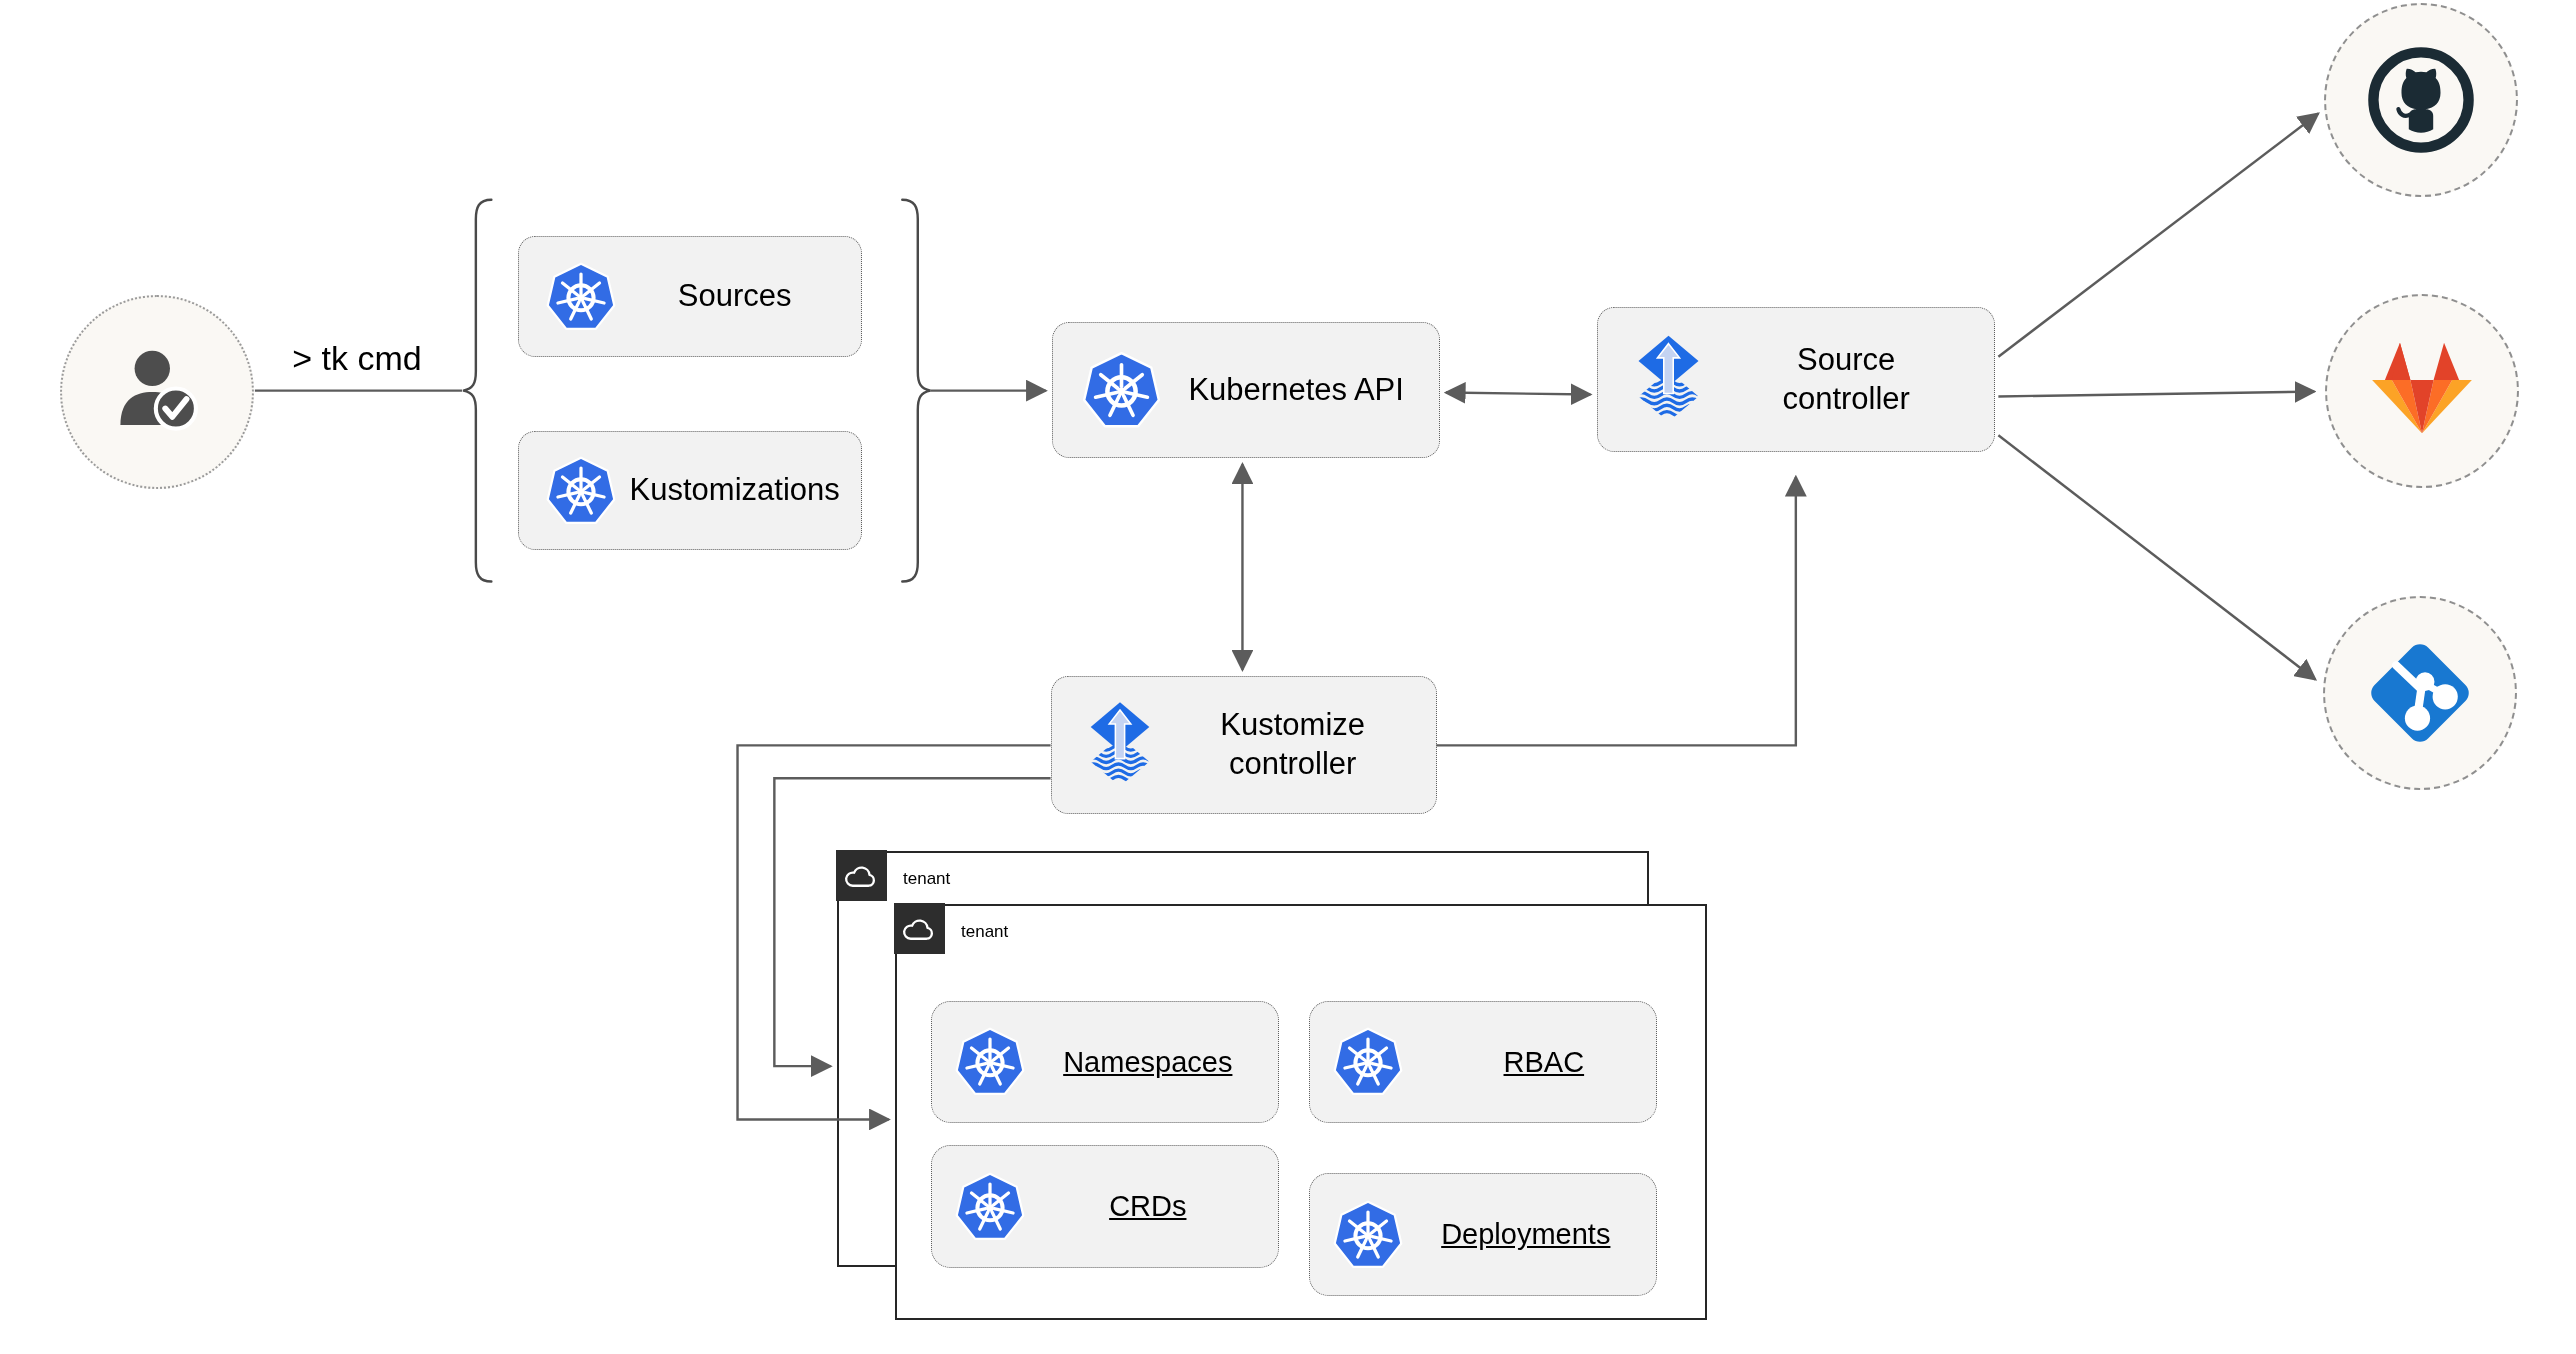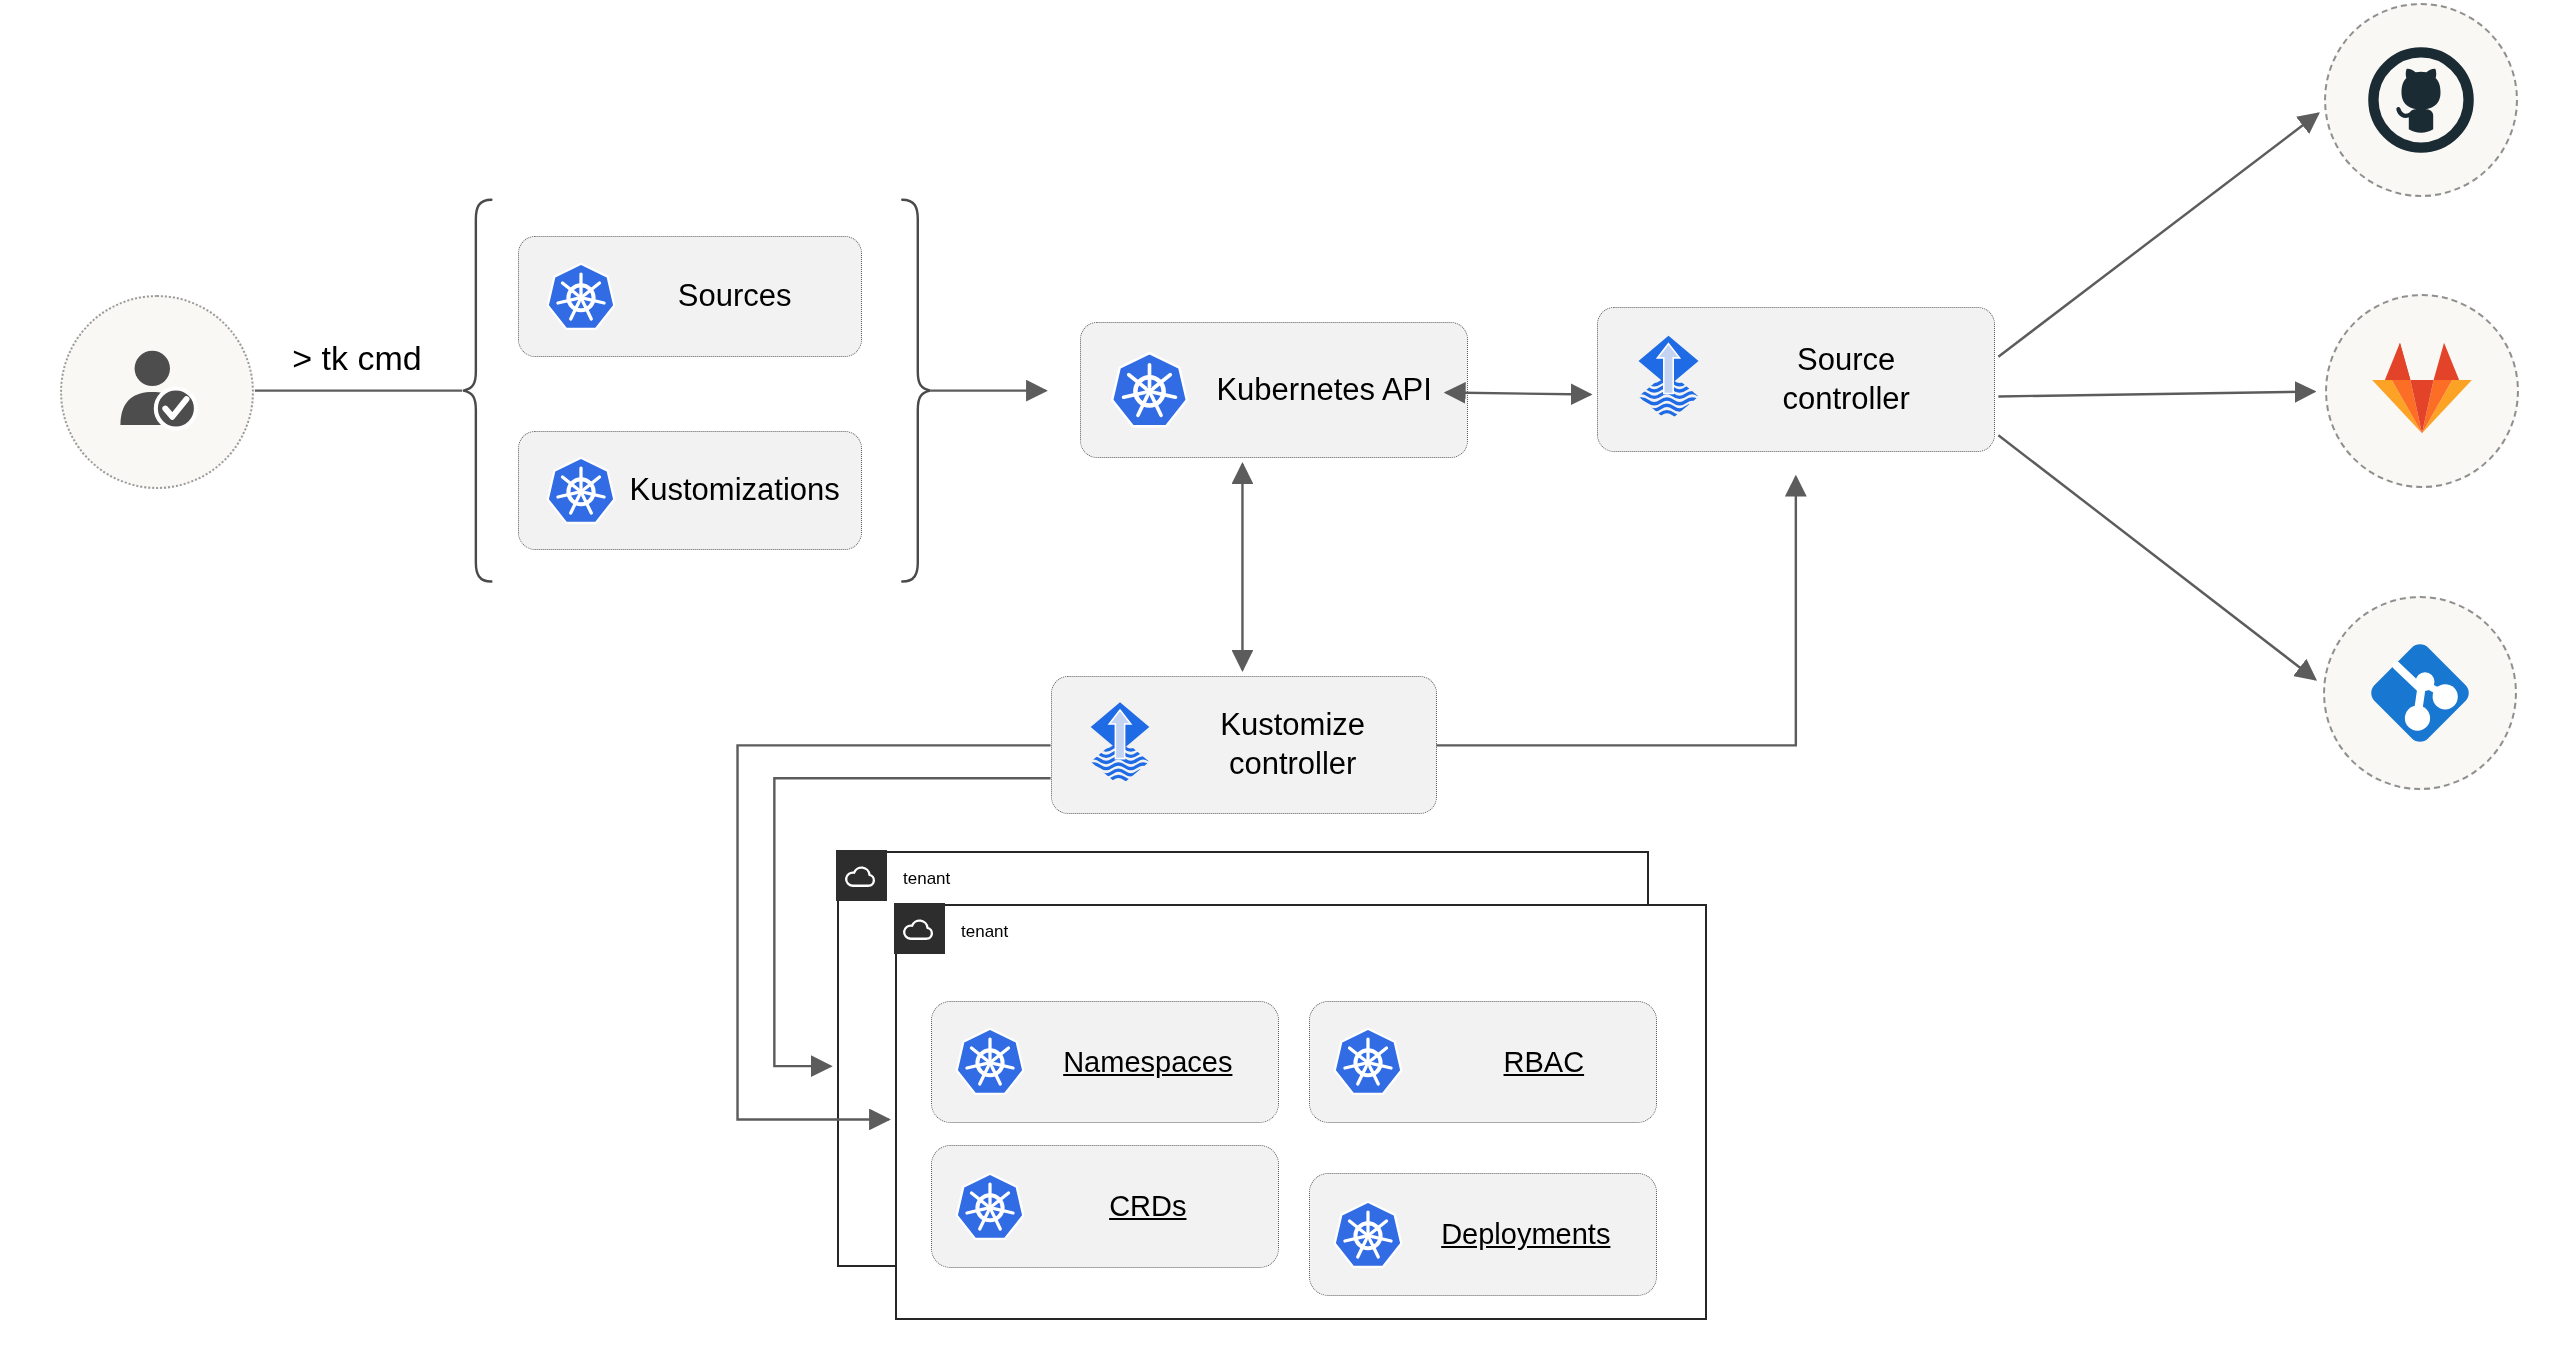--- a/index.html
+++ b/index.html
@@ -131,21 +131,21 @@
 
   <div class="node" style="left:518px;top:431px;width:344px;height:119px;">
     <span class="icon" style="margin-left:25px;">
       <svg width="74" height="74" viewBox="0 0 100 100">
           <use href="#sym-k8s"></use>
         </svg>
     </span>
     <span class="lbl">Kustomizations</span>
   </div>
 
-  <div class="node" style="left:1052px;top:322px;width:388px;height:136px;margin-left:28px;">
+  <div class="node" style="left:1052px;top:322px;width:388px;height:136px;">
     <span class="icon" style="margin-left:27px;">
       <svg width="83" height="83" viewBox="0 0 100 100">
           <use href="#sym-k8s"></use>
         </svg>
     </span>
     <span class="lbl">Kubernetes API</span>
   </div>
 
   <div class="node" style="left:1597px;top:307px;width:398px;height:145px;">
     <span class="icon" style="margin-left:31px;">

